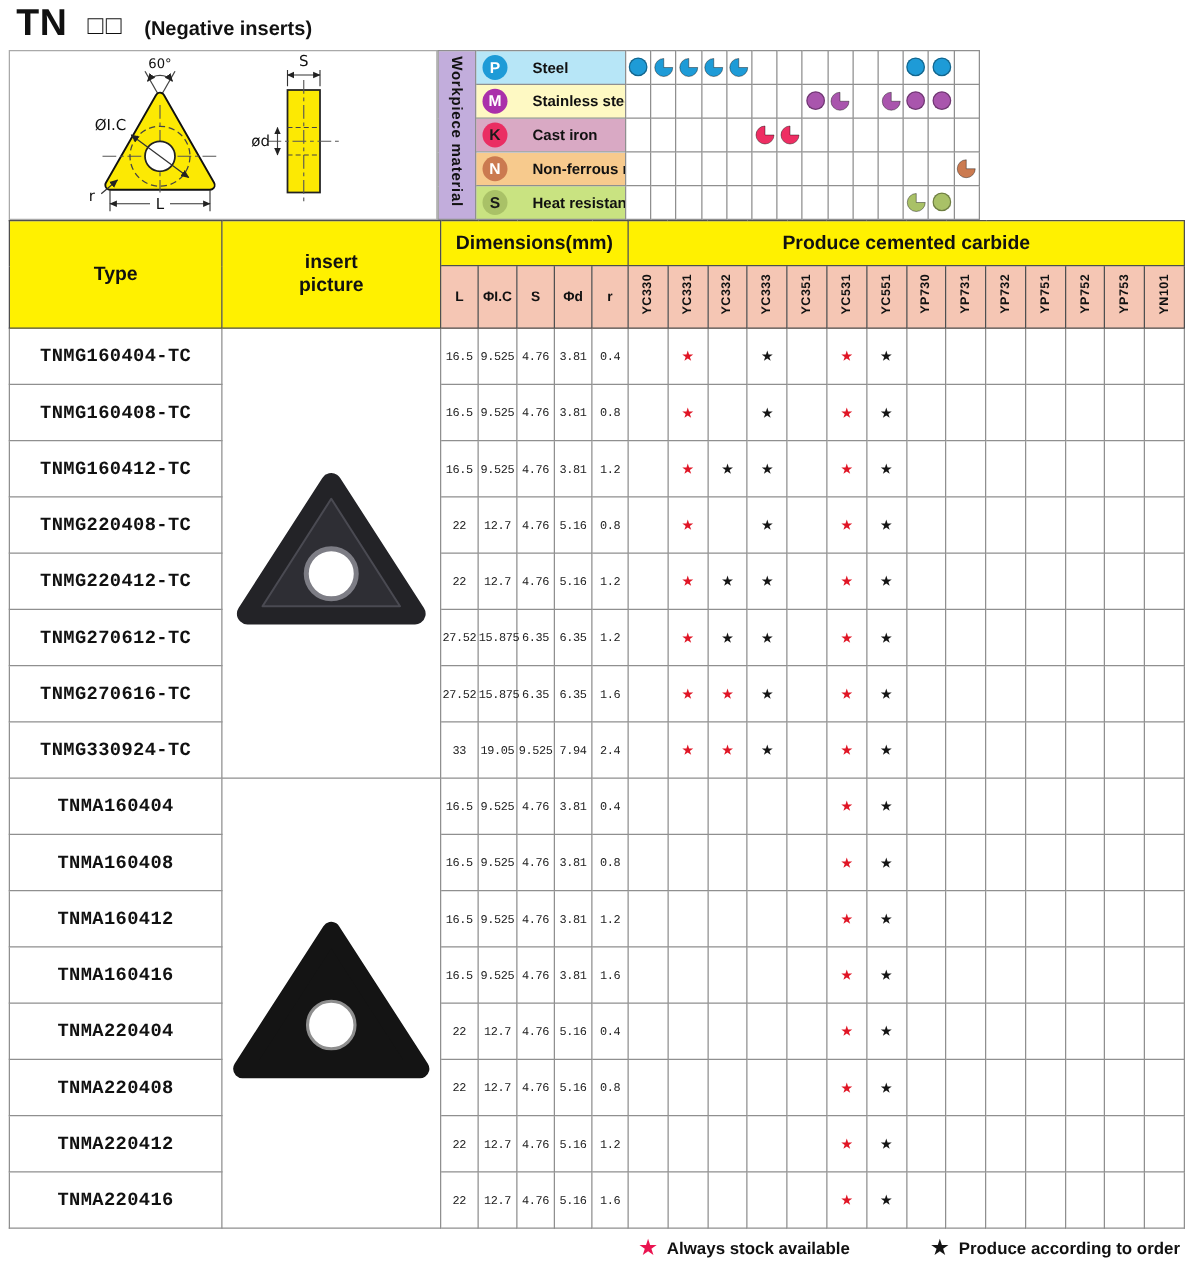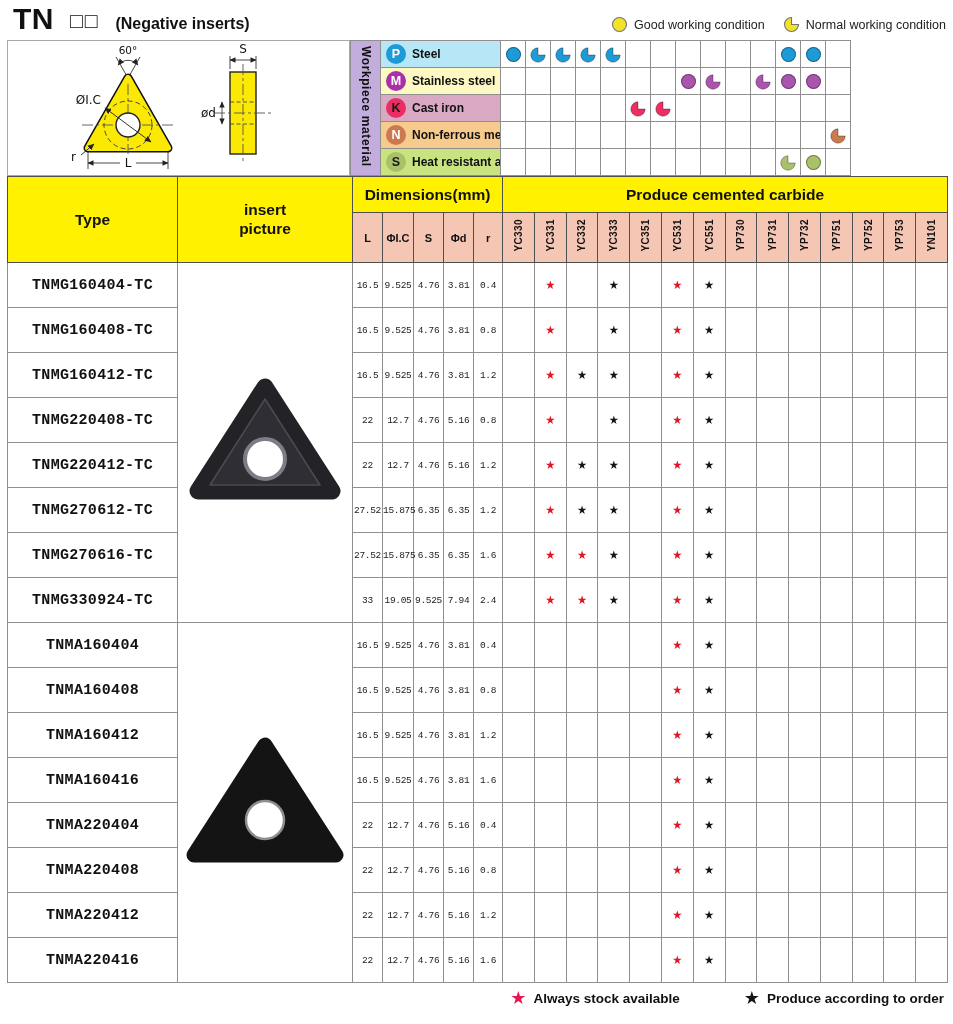--- a/index.html
+++ b/index.html
@@ -10,40 +10,40 @@
   
   .header-bar { display: flex; align-items: flex-end; justify-content: space-between; height: 36px; padding: 2px 2px 4px 6px; }
   .title { display: flex; align-items: baseline; gap: 16px; }
   .t-main { font-size: 30px; font-weight: bold; letter-spacing: 0.5px; }
   .t-boxes { font-size: 21px; font-weight: bold; letter-spacing: 2px; position: relative; top: -1px; }
   .t-sub { font-size: 16px; font-weight: bold; }
   .top-legend { display: flex; align-items: center; gap: 18px; padding-bottom: 3px; }
   .lg-item { display: flex; align-items: center; gap: 6px; font-size: 12.5px; color: #222; }
 
   
-  .top-section { display: flex; width: 844px; height: 136px; }
+  .top-section { display: flex; width: 777px; height: 136px; }
   .draw-box { width: 345px; height: 136px; border: 1px solid #a9a9a9; background: #fff;
     display: flex; align-items: center; justify-content: center; }
   .dlabel { font: 12px "DejaVu Sans", sans-serif; fill: #111; }
   .dlabel-sm { font: 10.5px "DejaVu Sans", sans-serif; fill: #111; }
 
   table { border-collapse: collapse; table-layout: fixed; }
   .wp-table { width: 596px; height: 136px; }
   .wp-table td { border: 1px solid #8f8f8f; height: 27px; padding: 0; text-align: center; vertical-align: middle; }
   .wp-vert { background: #c2addc; }
   .vtext-down { writing-mode: vertical-rl; font-weight: bold; font-size: 12px; letter-spacing: 0.6px; white-space: nowrap; }
   .wp-label { text-align: left !important; padding-left: 5px !important; white-space: nowrap; overflow: hidden; }
   .bg-P { background: #b7e6f7; } .bg-M { background: #fef9c3; } .bg-K { background: #d9a9c4; }
   .bg-N { background: #f7ca8d; } .bg-S { background: #c9e381; }
   .wp-badge { display: inline-block; width: 20px; height: 20px; border-radius: 50%;
     font-size: 12.5px; font-weight: bold; line-height: 20px; text-align: center; color: #fff; vertical-align: middle; }
   .badge-P { background: #1e9bd7; } .badge-M { background: #aa30aa; }
   .badge-K { background: #ea2e63; color: #1a1a1a; } .badge-N { background: #cb7a50; }
   .badge-S { background: #a9c167; color: #1a1a1a; }
-  .wp-name { font-size: 12px; font-weight: bold; margin-left: 6px; vertical-align: middle; }
+  .wp-name { font-size: 12px; font-weight: bold; margin-left: 20px; vertical-align: middle; }
   .dot { display: inline-block; width: 15px; height: 15px; border-radius: 50%;
     background: currentColor; box-shadow: inset 0 0 0 1px rgba(0,0,0,.35); vertical-align: middle; }
   .pac { vertical-align: middle; }
   .dot-P { color: #1e9bd7; } .dot-M { color: #a955ad; } .dot-K { color: #ee2e63; }
   .dot-N { color: #cb7a50; } .dot-S { color: #a9c167; }
 
   
   .main-table { width: 941px; }
   .main-table th, .main-table td { border: 1px solid #8f8f8f; padding: 0; text-align: center; vertical-align: middle; }
   .main-table thead th { border-color: #4f4f4f; }
@@ -73,34 +73,20 @@
 </head>
 <body>
 
 <div class="page">
 
   <div class="header-bar">
     <div class="title">
       <span class="t-main">TN</span>
       <span class="t-boxes">□□</span>
       <span class="t-sub">(Negative inserts)</span>
-    </div>
-    <div class="top-legend">
-      <span class="lg-item">
-        <svg width="17" height="17" viewBox="0 0 18 18">
-          <circle cx="9" cy="9" r="7.4" fill="#f2e327" stroke="#767676" stroke-width="1.2"></circle>
-        </svg>
-        <span>Good working condition</span>
-      </span>
-      <span class="lg-item">
-        <svg width="17" height="17" viewBox="0 0 18 18">
-          <path d="M9,9 L9,1.6 A7.4,7.4 0 1 0 16.4,9 Z" fill="#f2e327" stroke="#767676" stroke-width="1.2"></path>
-        </svg>
-        <span>Normal working condition</span>
-      </span>
     </div>
   </div>
 
   <div class="top-section">
     <div class="draw-box">
       <svg viewBox="0 0 341 132" width="341" height="132">
         <defs>
           <marker id="arr" viewBox="0 0 8 8" refX="7" refY="4" markerWidth="7" markerHeight="7" orient="auto-start-reverse">
             <path d="M0,0.6 L7.6,4 L0,7.4 Z" fill="#222"></path>
           </marker>

